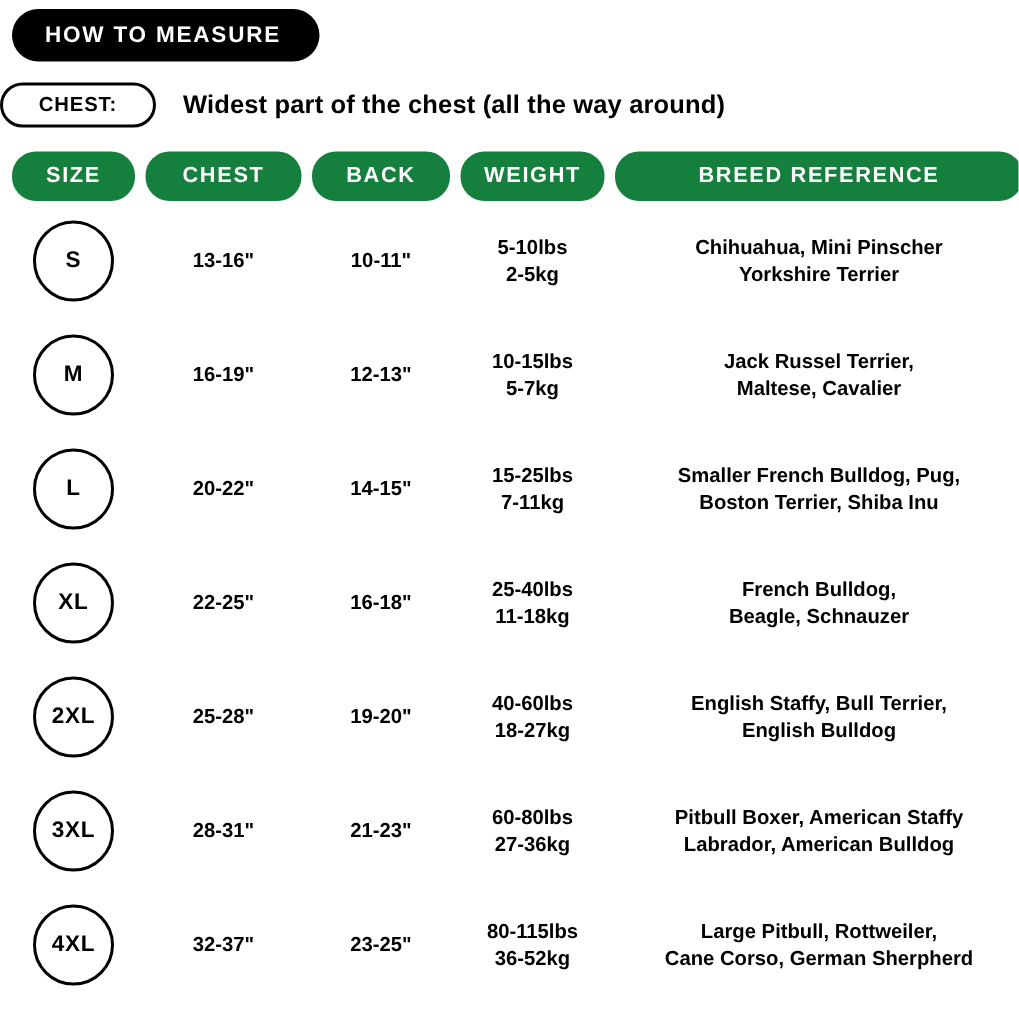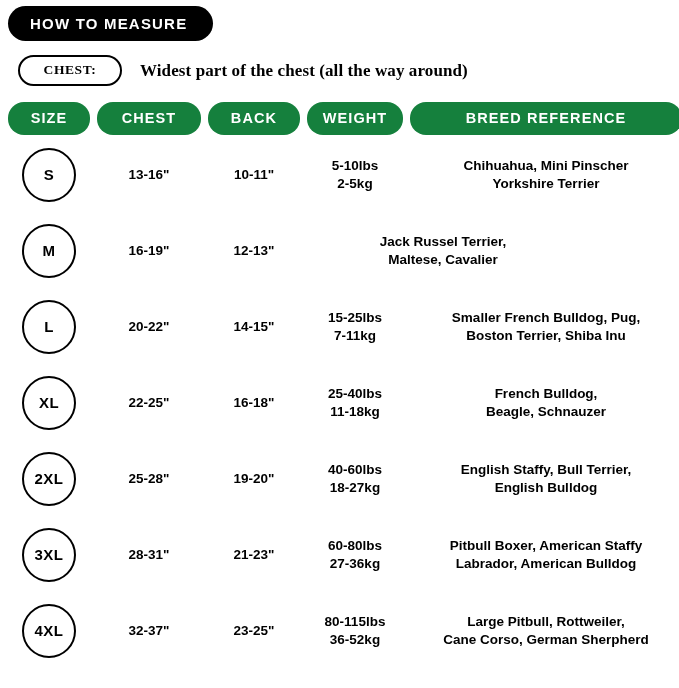--- a/index.html
+++ b/index.html
@@ -31,22 +31,21 @@
     font-size: 15px;
     letter-spacing: 1.2px;
     padding: 9px 26px 9px 22px;
     border-radius: 18px;
     margin: 6px 0 0 8px;
   }
 
   
   .measure-list {
     margin-top: 14px;
-    padding-left: 18px;
-    font-family: Liberation Serif, serif;
+    padding-left: 0;
   }
   .measure-row {
     display: flex;
     align-items: center;
     margin-bottom: 12px;
   }
   .measure-chip {
     width: 104px;
     min-width: 104px;
     border: 2px solid #000000;
@@ -165,20 +164,24 @@
           <span class="subline">Yorkshire Terrier</span>
         </div>
       </div>
 
       <div class="tr">
         <div class="td col-size size-cell">
           <div class="size-circle">M</div>
         </div>
         <div class="td col-chest">16-19"</div>
         <div class="td col-back">12-13"</div>
+        <div class="td col-weight">
+          <span class="subline">10-15lbs</span>
+          <span class="subline">5-7kg</span>
+        </div>
         <div class="td col-breed breed-cell">
           <span class="subline">Jack Russel Terrier,</span>
           <span class="subline">Maltese, Cavalier</span>
         </div>
       </div>
 
       <div class="tr">
         <div class="td col-size size-cell">
           <div class="size-circle">L</div>
         </div>

